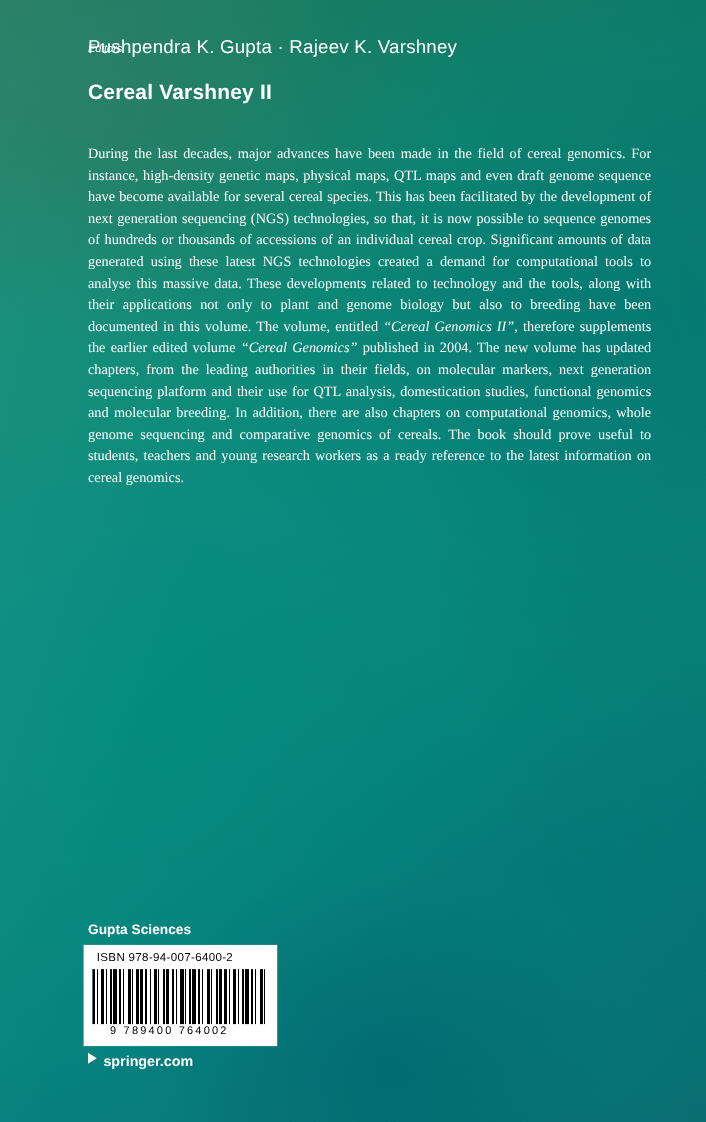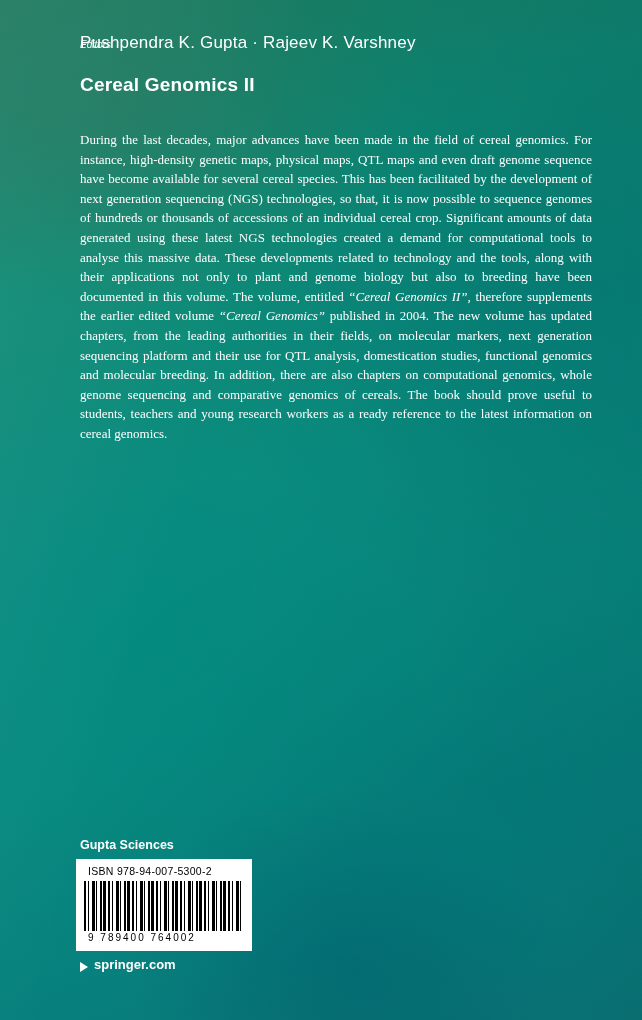--- a/index.html
+++ b/index.html
@@ -117,59 +117,59 @@
       #000 16px, #000 18px, #fff 18px, #fff 19px,
       #000 19px, #000 22px, #fff 22px, #fff 24px
     );
   }
   .barcode-digits {
     font-family: "Liberation Sans", sans-serif;
     font-size: 10px;
     color: #000;
     letter-spacing: 2.0px;
     margin-top: 1px;
-    margin-left: 4px;
+    margin-left: 16px;
   }
   .springer {
     position: absolute;
     left: 80px;
     top: 957px;
     font-family: "Liberation Sans", sans-serif;
     font-size: 13px;
     font-weight: bold;
     display: flex;
-    align-items: flex-end;
+    align-items: flex-start;
     gap: 6px;
   }
   .springer-triangle {
     width: 0;
     height: 0;
     border-left: 8px solid #ffffff;
     border-top: 5px solid transparent;
     border-bottom: 5px solid transparent;
   }
 </style>
 </head>
 <body>
 
 <div class="cover">
   <div class="content">
 
     <div class="editors-line">Pushpendra K. Gupta · Rajeev K. Varshney</div>
 
     <div class="editors-label">Editors</div>
 
-    <div class="title">Cereal Genomics II</div>
+    <div class="title">Cereal Varshney II</div>
 
     <div class="blurb"><span>During the last decades, major advances have been made in the field of cereal genomics. For instance, high-density genetic maps, physical maps, QTL maps and even draft genome sequence have become available for several cereal species. This has been facilitated by the development of next generation sequencing (NGS) technologies, so that, it is now possible to sequence genomes of hundreds or thousands of accessions of an individual cereal crop. Significant amounts of data generated using these latest NGS technologies created a demand for computational tools to analyse this massive data. These developments related to technology and the tools, along with their applications not only to plant and genome biology but also to breeding have been documented in this volume. The volume, entitled </span><i>“Cereal Genomics II”,</i><span> therefore supplements the earlier edited volume </span><i>“Cereal Genomics”</i><span> published in 2004. The new volume has updated chapters, from the leading authorities in their fields, on molecular markers, next generation sequencing platform and their use for QTL analysis, domestication studies, functional genomics and molecular breeding. In addition, there are also chapters on computational genomics, whole genome sequencing and comparative genomics of cereals. The book should prove useful to students, teachers and young research workers as a ready reference to the latest information on cereal genomics.</span></div>
 
     <div class="life-sciences">Gupta Sciences</div>
 
     <div class="barcode-box">
-      <div class="isbn-text">ISBN  978-94-007-5300-2</div>
+      <div class="isbn-text">ISBN  978-94-007-6400-2</div>
       <div class="bars"></div>
       <div class="barcode-digits">9 789400 764002</div>
     </div>
 
     <div class="springer">
       <span class="springer-triangle"></span>
       <span>springer.com</span>
     </div>
 
   </div>

